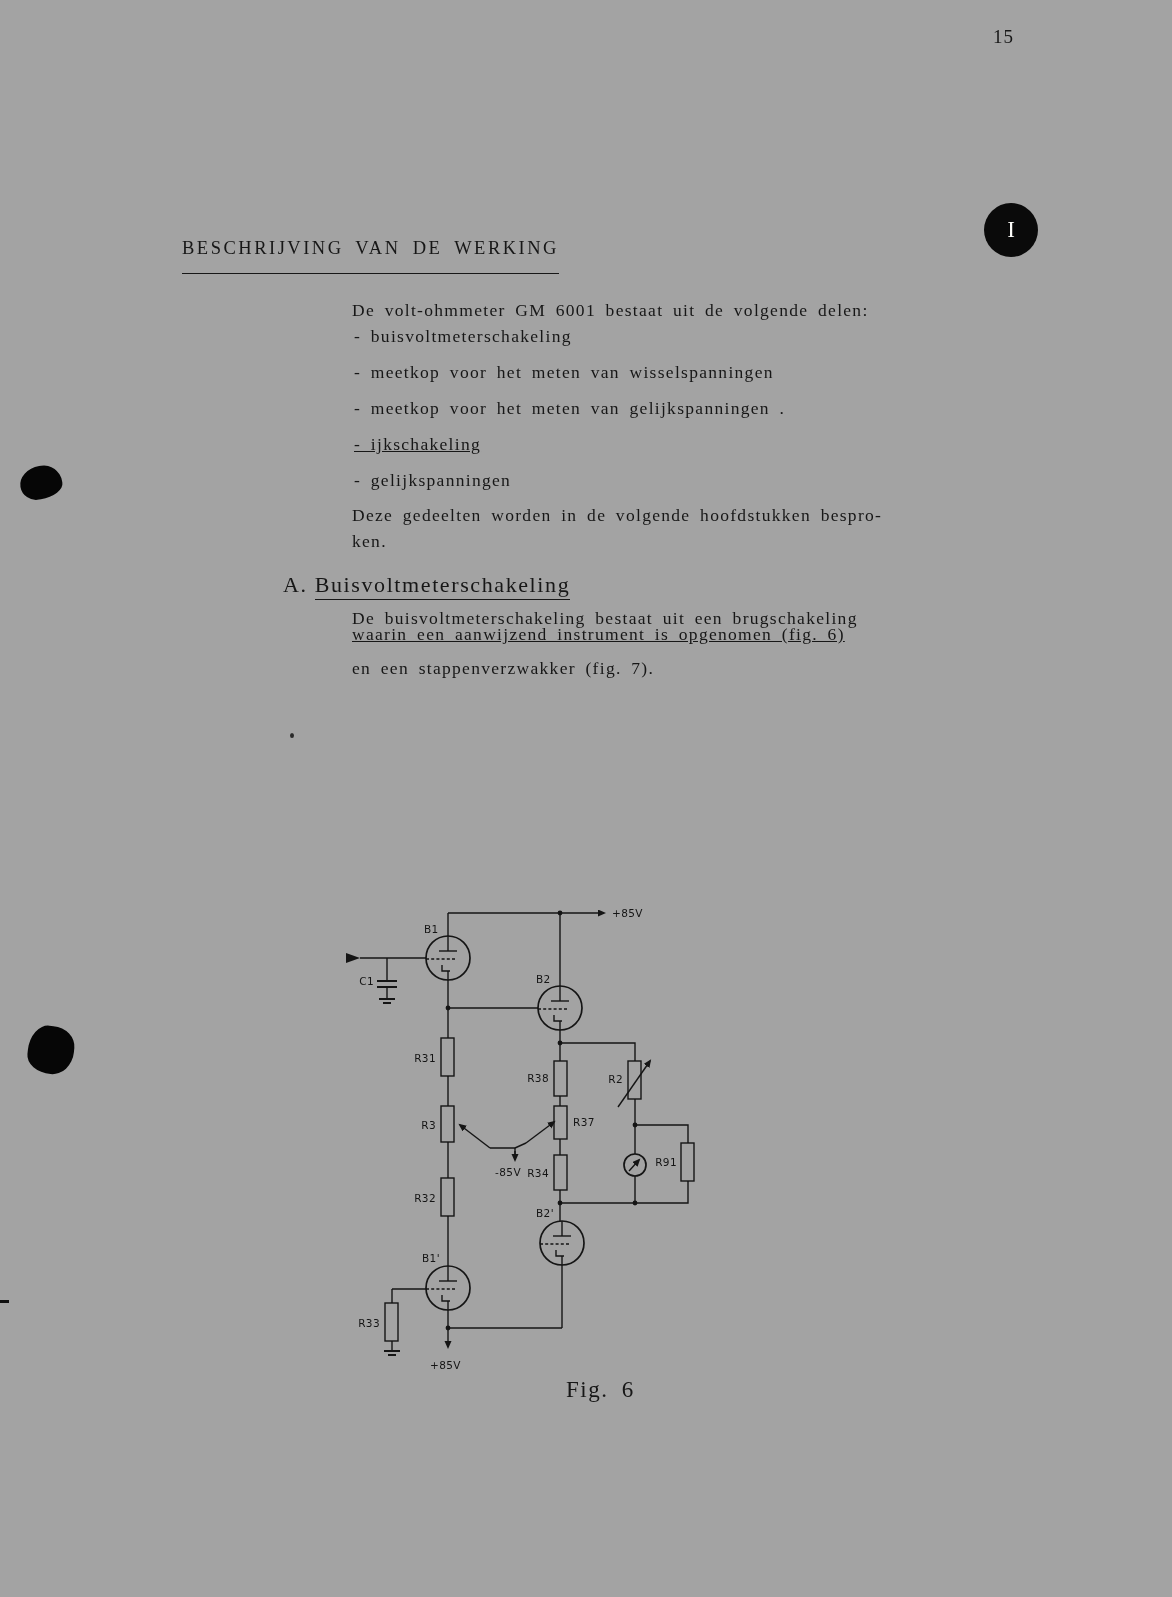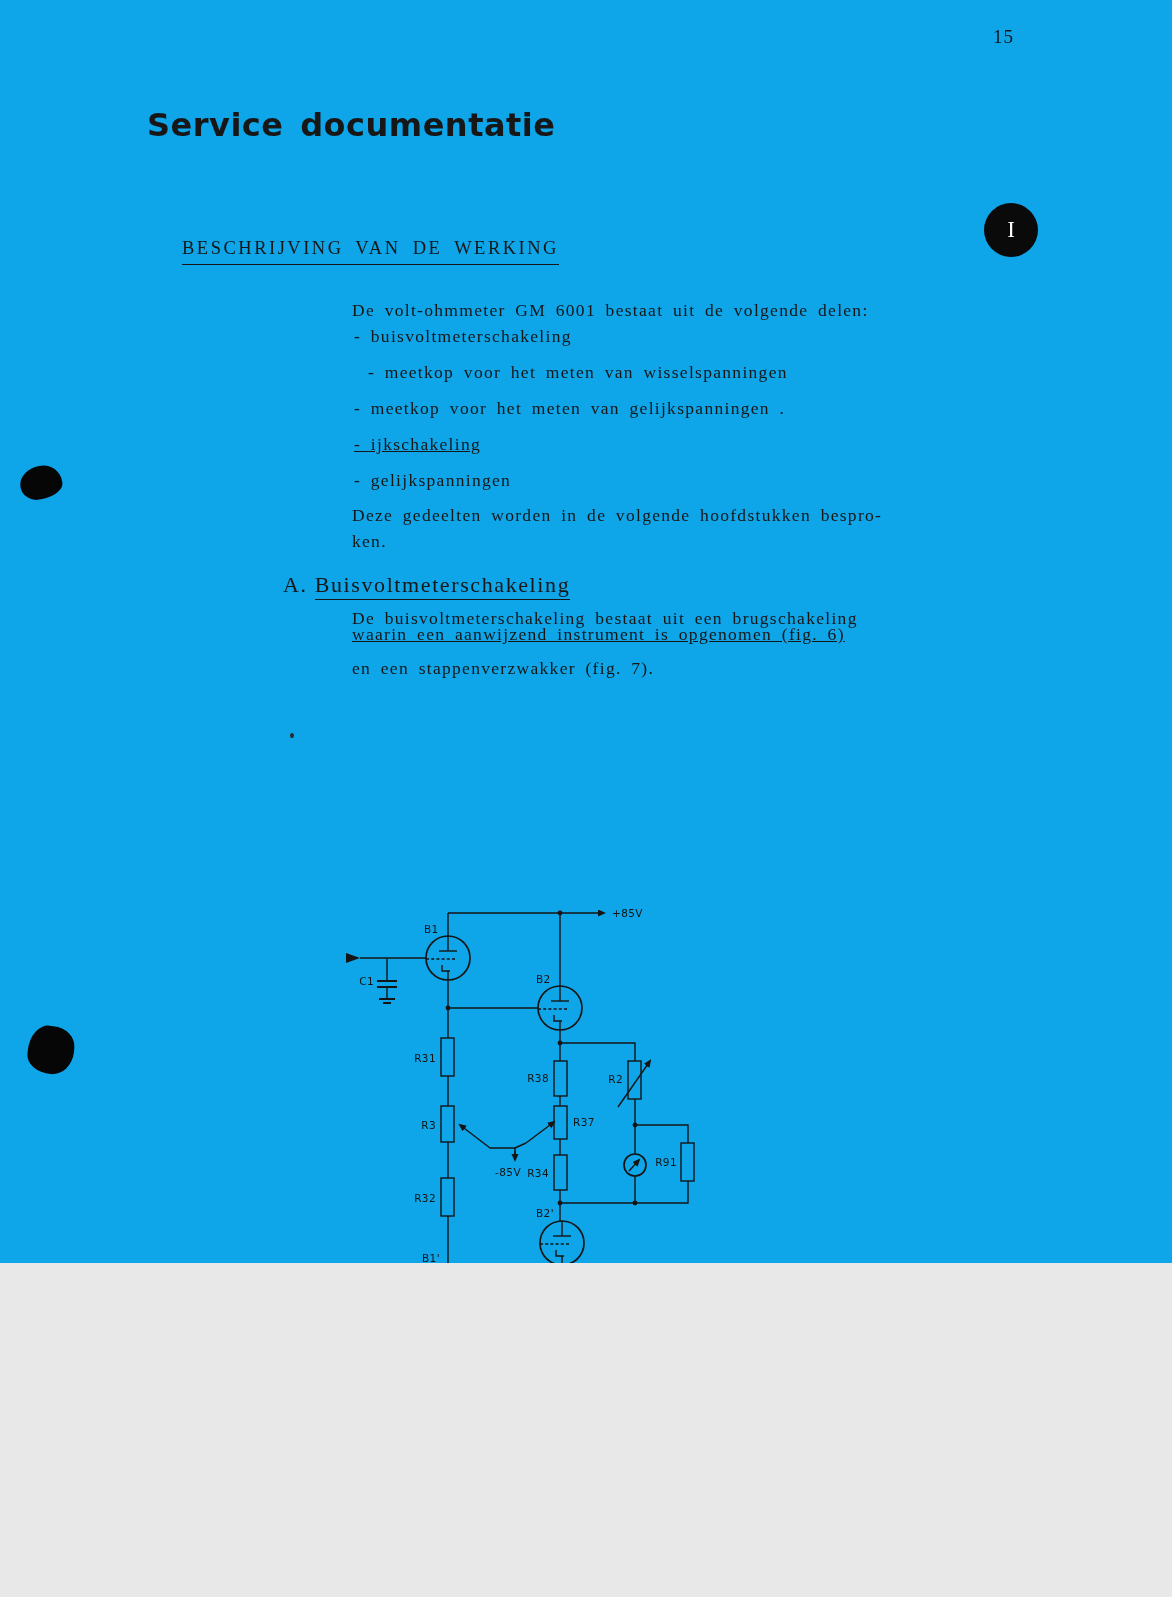--- a/index.html
+++ b/index.html
@@ -1,32 +1,32 @@
 <!DOCTYPE html>
 <html><head>
 <meta charset="utf-8">
 <style>
   * { margin:0; padding:0; box-sizing:border-box; }
   html,body { background:#e8e8e8; }
   body { width:1172px; height:1597px; position:relative; margin:0 auto; }
   .page {
-    position:absolute; left:0; top:0; width:1172px; height:1263px;
-    background:#0ea5e9; color:#171717;
+    position:absolute; left:0; top:0; width:1172px; height:1597px;
+    background:#a3a3a3; color:#171717;
     font-family:"Liberation Serif", serif; overflow:hidden;text-align:right;
   }
   .abs { position:absolute; }
   .body-text { font-size:17.5px; letter-spacing:1.3px; word-spacing:4px; white-space:nowrap; }
   .page-number { font-size:19px; letter-spacing:1px; }
   .doc-title {
     font-family:"DejaVu Sans", sans-serif; font-weight:bold;
     font-size:32px; letter-spacing:0.5px; word-spacing:5px;
   }
   .main-heading {
     font-size:18.5px; font-weight:normal; letter-spacing:2.5px; word-spacing:5px;
-    border-bottom:1.6px solid #171717; padding-bottom:5px; display:inline-block;
+    border-bottom:1.6px solid #171717; padding-bottom:14px; display:inline-block;
     white-space:nowrap;
   }
   .section-heading { font-size:22px; font-weight:normal; letter-spacing:1.6px; white-space:nowrap; }
   .section-heading .uline { border-bottom:1.6px solid #171717; padding-bottom:2px; }
   .badge {
     width:54px; height:54px; border-radius:50%; background:#0a0a0a;
     display:flex; align-items:center; justify-content:center;
   }
   .badge span { color:#fdfdfa; font-size:23px; font-family:"Liberation Serif", serif; }
   .ink-blob { background:#060606; }
@@ -49,34 +49,33 @@
   .dot { fill:#151515; stroke:none; }
   .solid { fill:#151515; stroke:none; }
 </style>
 </head>
 <body>
 
 <div class="page">
 
   <div class="abs page-number" style="left:993px; top:26px;">15</div>
 
-  <div class="abs doc-title" style="left:147px; top:106px;">Service documentatie</div>
 
   <div class="abs badge" style="left:984px; top:203px;">
     <span>I</span>
   </div>
 
   <div class="abs" style="left:182px; top:238px;">
     <span class="main-heading">BESCHRIJVING VAN DE WERKING</span>
   </div>
 
   <div class="abs body-text" style="left:352px; top:288px;margin-top:12px;">De volt-ohmmeter GM 6001 bestaat uit de volgende delen:</div>
 
   <div class="abs body-text" style="left:354px; top:326px;">- buisvoltmeterschakeling</div>
-  <div class="abs body-text" style="left:354px; top:362px;margin-left:14px;">- meetkop voor het meten van wisselspanningen</div>
+  <div class="abs body-text" style="left:354px; top:362px;">- meetkop voor het meten van wisselspanningen</div>
   <div class="abs body-text" style="left:354px; top:398px;">- meetkop voor het meten van gelijkspanningen .</div>
   <div class="abs body-text" style="left:354px; top:434px;text-decoration:underline;">- ijkschakeling</div>
   <div class="abs body-text" style="left:354px; top:470px;">- gelijkspanningen</div>
 
   <div class="abs body-text" style="left:352px; top:505px;">Deze gedeelten worden in de volgende hoofdstukken bespro-</div>
   <div class="abs body-text" style="left:352px; top:531px;">ken.</div>
 
   <div class="abs section-heading" style="left:283px; top:572px;">
     <span>A.</span>
     <span class="uline">Buisvoltmeterschakeling</span>

